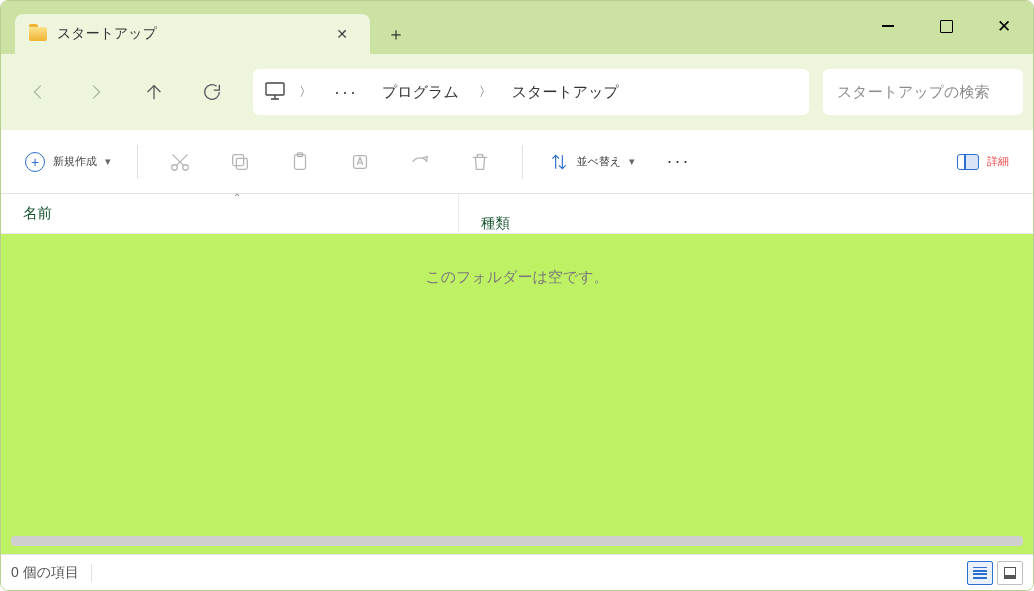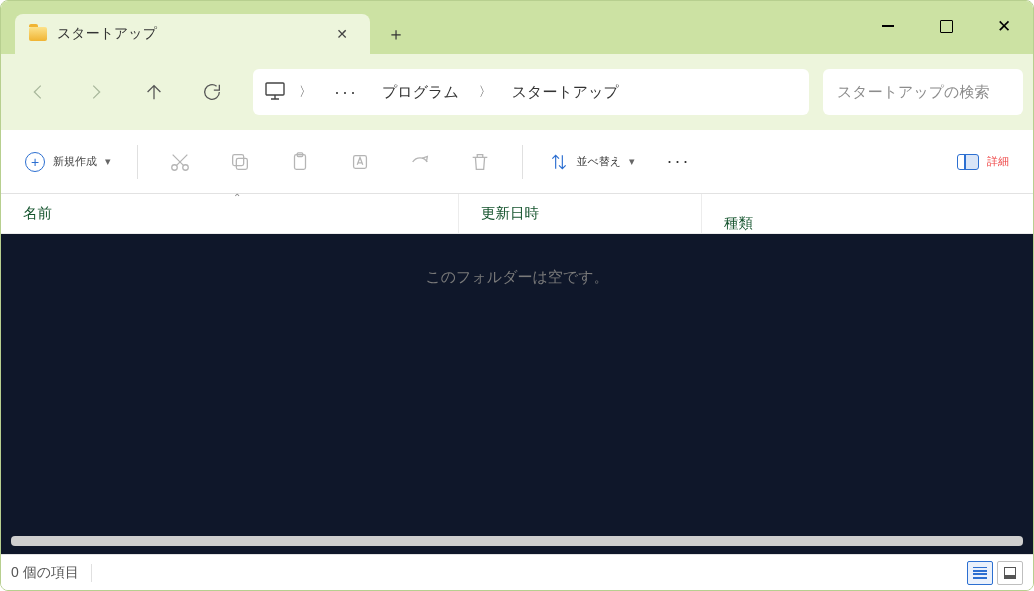--- a/index.html
+++ b/index.html
@@ -182,21 +182,21 @@
   .sort-caret {
     position:absolute;
     top:-2px;
     left:232px;
     font-size:10px;
     color:#888;
   }
   
   .main {
     flex:1;
-    background:#0f172a;
+    background:#bef264;
     position:relative;
     overflow:hidden;
   }
   .empty-msg {
     position:absolute;
     top:34px;
     left:0; right:0;
     text-align:center;
     color:#7a7a7a;
     font-size:15px;
@@ -348,23 +348,20 @@
   <div class="tool-btn">
     <span class="layout-icon"></span>
     <span class="lbl" style="color:#ef4444;">詳細</span>
   </div>
 </div>
 
 <div class="cols">
   <span class="sort-caret">⌃</span>
   <div class="col" style="width:458px;">
     <span>名前</span>
-  </div>
-  <div class="col" style="width:243px;">
-    <span>更新日時</span>
   </div>
   <div class="col" style="width:200px;align-items:flex-end;">
     <span>種類</span>
   </div>
 </div>
 
 <div class="main">
   <div class="empty-msg">このフォルダーは空です。</div>
   <div class="scrollbar-h"></div>
 </div>

